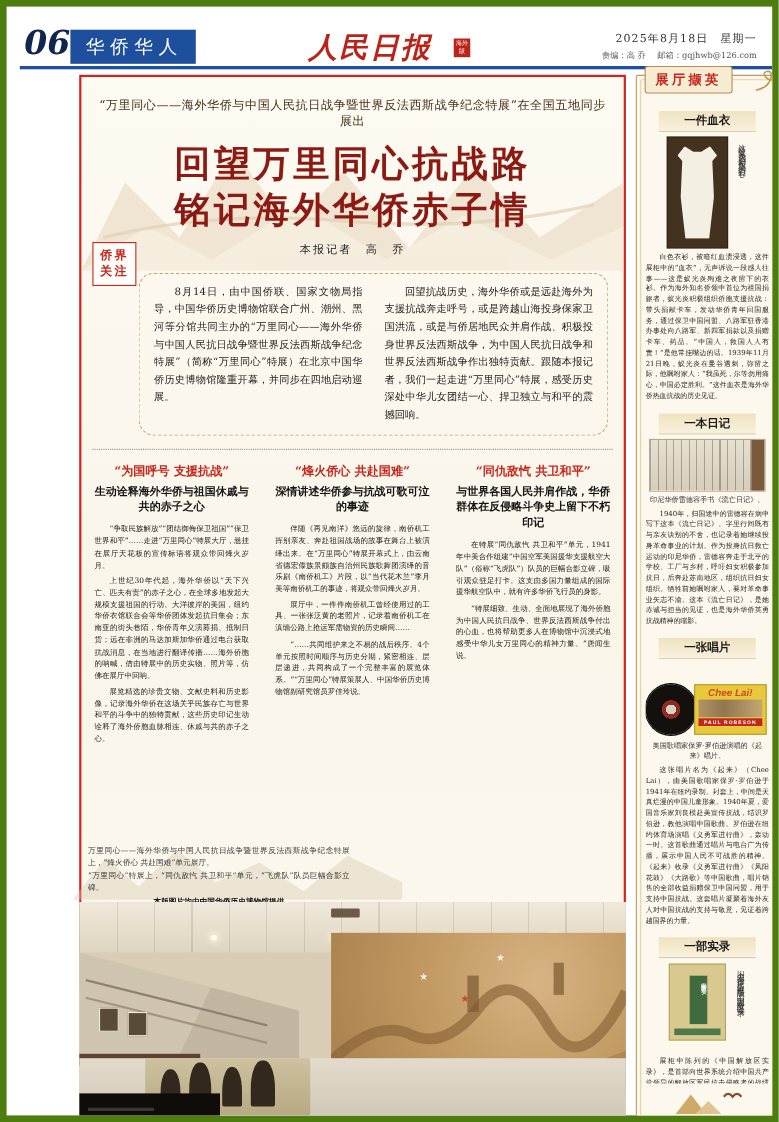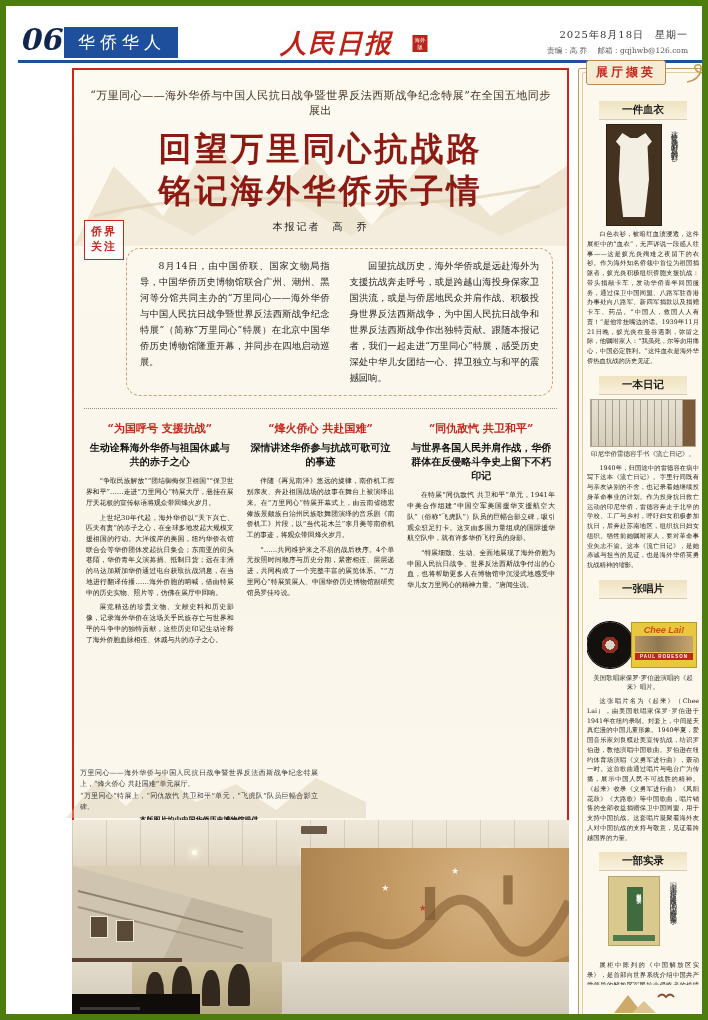--- a/index.html
+++ b/index.html
@@ -27,21 +27,21 @@
   .kicker{position:relative;margin:18px 14px 0;text-align:center;font-size:11px;color:#43301c;letter-spacing:.5px;}
   .main-title{position:relative;margin-top:10px;text-align:center;font-size:33px;line-height:1.28;
         font-weight:bold;color:#8c1a12;letter-spacing:3px;}
   .byline{position:relative;text-align:center;font-size:10px;color:#222;margin-top:8px;letter-spacing:2px;}
   .focus-badge{position:absolute;left:10px;top:150px;width:34px;border:1px solid #c5271d;background:rgba(255,255,255,.85);
         color:#c5271d;font-weight:bold;font-size:11px;text-align:center;line-height:1.35;padding:4px 2px;letter-spacing:2px;}
   .intro-box{position:relative;margin:14px 14px 0 52px;border:1px dashed #c9a36f;border-radius:14px;
         padding:9px 13px;column-count:2;column-gap:20px;font-size:9.3px;line-height:1.72;color:#1c1c1c;}
   .intro-box p{margin:0;text-indent:2em;text-align:justify;}
   .dotted-divider{margin:12px 10px 8px;border-top:1px dotted #8f8f8f;}
-  .columns{display:flex;gap:13px;padding:0 12px;height:392px;overflow:hidden;}
+  .columns{display:flex;gap:24px;padding:0 12px;height:392px;overflow:hidden;}
   .col{flex:1;min-width:0;}
   .col-head{font-size:11px;font-weight:bold;color:#c5271d;text-align:center;margin:4px 0 5px;}
   .col-subhead{font-size:10px;font-weight:bold;color:#141414;text-align:center;line-height:1.4;margin-bottom:7px;}
   .col p{margin:0 0 4px;font-size:6.8px;line-height:1.58;text-align:justify;text-indent:2em;color:#26201a;}
   
   .caption-block{position:absolute;left:74px;top:762px;width:238px;}
   .caption-block p{margin:0 0 2px;font-size:7px;line-height:1.5;text-align:justify;color:#3a3a3a;}
   .caption-credit{font-size:7px;font-weight:bold;color:#111;text-align:center;margin-top:3px;}
   .caption-mist{position:absolute;left:60px;top:756px;width:300px;height:56px;opacity:.4;pointer-events:none;}
   
@@ -153,20 +153,21 @@
         <div class="col-head">“为国呼号 支援抗战”</div>
         <div class="col-subhead">生动诠释海外华侨与祖国休戚与共的赤子之心</div>
         <p>“争取民族解放”“团结御侮保卫祖国”“保卫世界和平”……走进“万里同心”特展大厅，悬挂在展厅天花板的宣传标语将观众带回烽火岁月。</p>
         <p>上世纪30年代起，海外华侨以“天下兴亡、匹夫有责”的赤子之心，在全球多地发起大规模支援祖国的行动。大洋彼岸的美国，纽约华侨衣馆联合会等华侨团体发起抗日集会；东南亚的街头巷陌，华侨青年义演募捐、抵制日货；远在非洲的马达加斯加华侨通过电台获取抗战消息，在当地进行翻译传播……海外侨胞的呐喊，借由特展中的历史实物、照片等，仿佛在展厅中回响。</p>
         <p>展览精选的珍贵文物、文献史料和历史影像，记录海外华侨在这场关乎民族存亡与世界和平的斗争中的独特贡献，这些历史印记生动诠释了海外侨胞血脉相连、休戚与共的赤子之心。</p>
       </div>
       <div class="col">
         <div class="col-head">“烽火侨心 共赴国难”</div>
         <div class="col-subhead">深情讲述华侨参与抗战可歌可泣的事迹</div>
         <p>伴随《再见南洋》悠远的旋律，南侨机工挥别亲友、奔赴祖国战场的故事在舞台上被演绎出来。在“万里同心”特展开幕式上，由云南省德宏傣族景颇族自治州民族歌舞团演绎的音乐剧《南侨机工》片段，以“当代花木兰”李月美等南侨机工的事迹，将观众带回烽火岁月。</p>
+        <p>展厅中，一件件南侨机工曾经使用过的工具、一张张泛黄的老照片，记录着南侨机工在滇缅公路上抢运军需物资的历史瞬间……</p>
         <p>“……共同维护来之不易的战后秩序。4个单元按照时间顺序与历史分期，紧密相连、层层递进，共同构成了一个完整丰富的展览体系。”“万里同心”特展策展人、中国华侨历史博物馆副研究馆员罗佳玲说。</p>
       </div>
       <div class="col">
         <div class="col-head">“同仇敌忾 共卫和平”</div>
         <div class="col-subhead">与世界各国人民并肩作战，华侨群体在反侵略斗争史上留下不朽印记</div>
         <p>在特展“同仇敌忾 共卫和平”单元，1941年中美合作组建“中国空军美国援华支援航空大队”（俗称“飞虎队”）队员的巨幅合影立碑，吸引观众驻足打卡。这支由多国力量组成的国际援华航空队中，就有许多华侨飞行员的身影。</p>
         <p>“特展细致、生动、全面地展现了海外侨胞为中国人民抗日战争、世界反法西斯战争付出的心血，也将帮助更多人在博物馆中沉浸式地感受中华儿女万里同心的精神力量。”唐闻生说。</p>
       </div>
     </div>
   </div>

